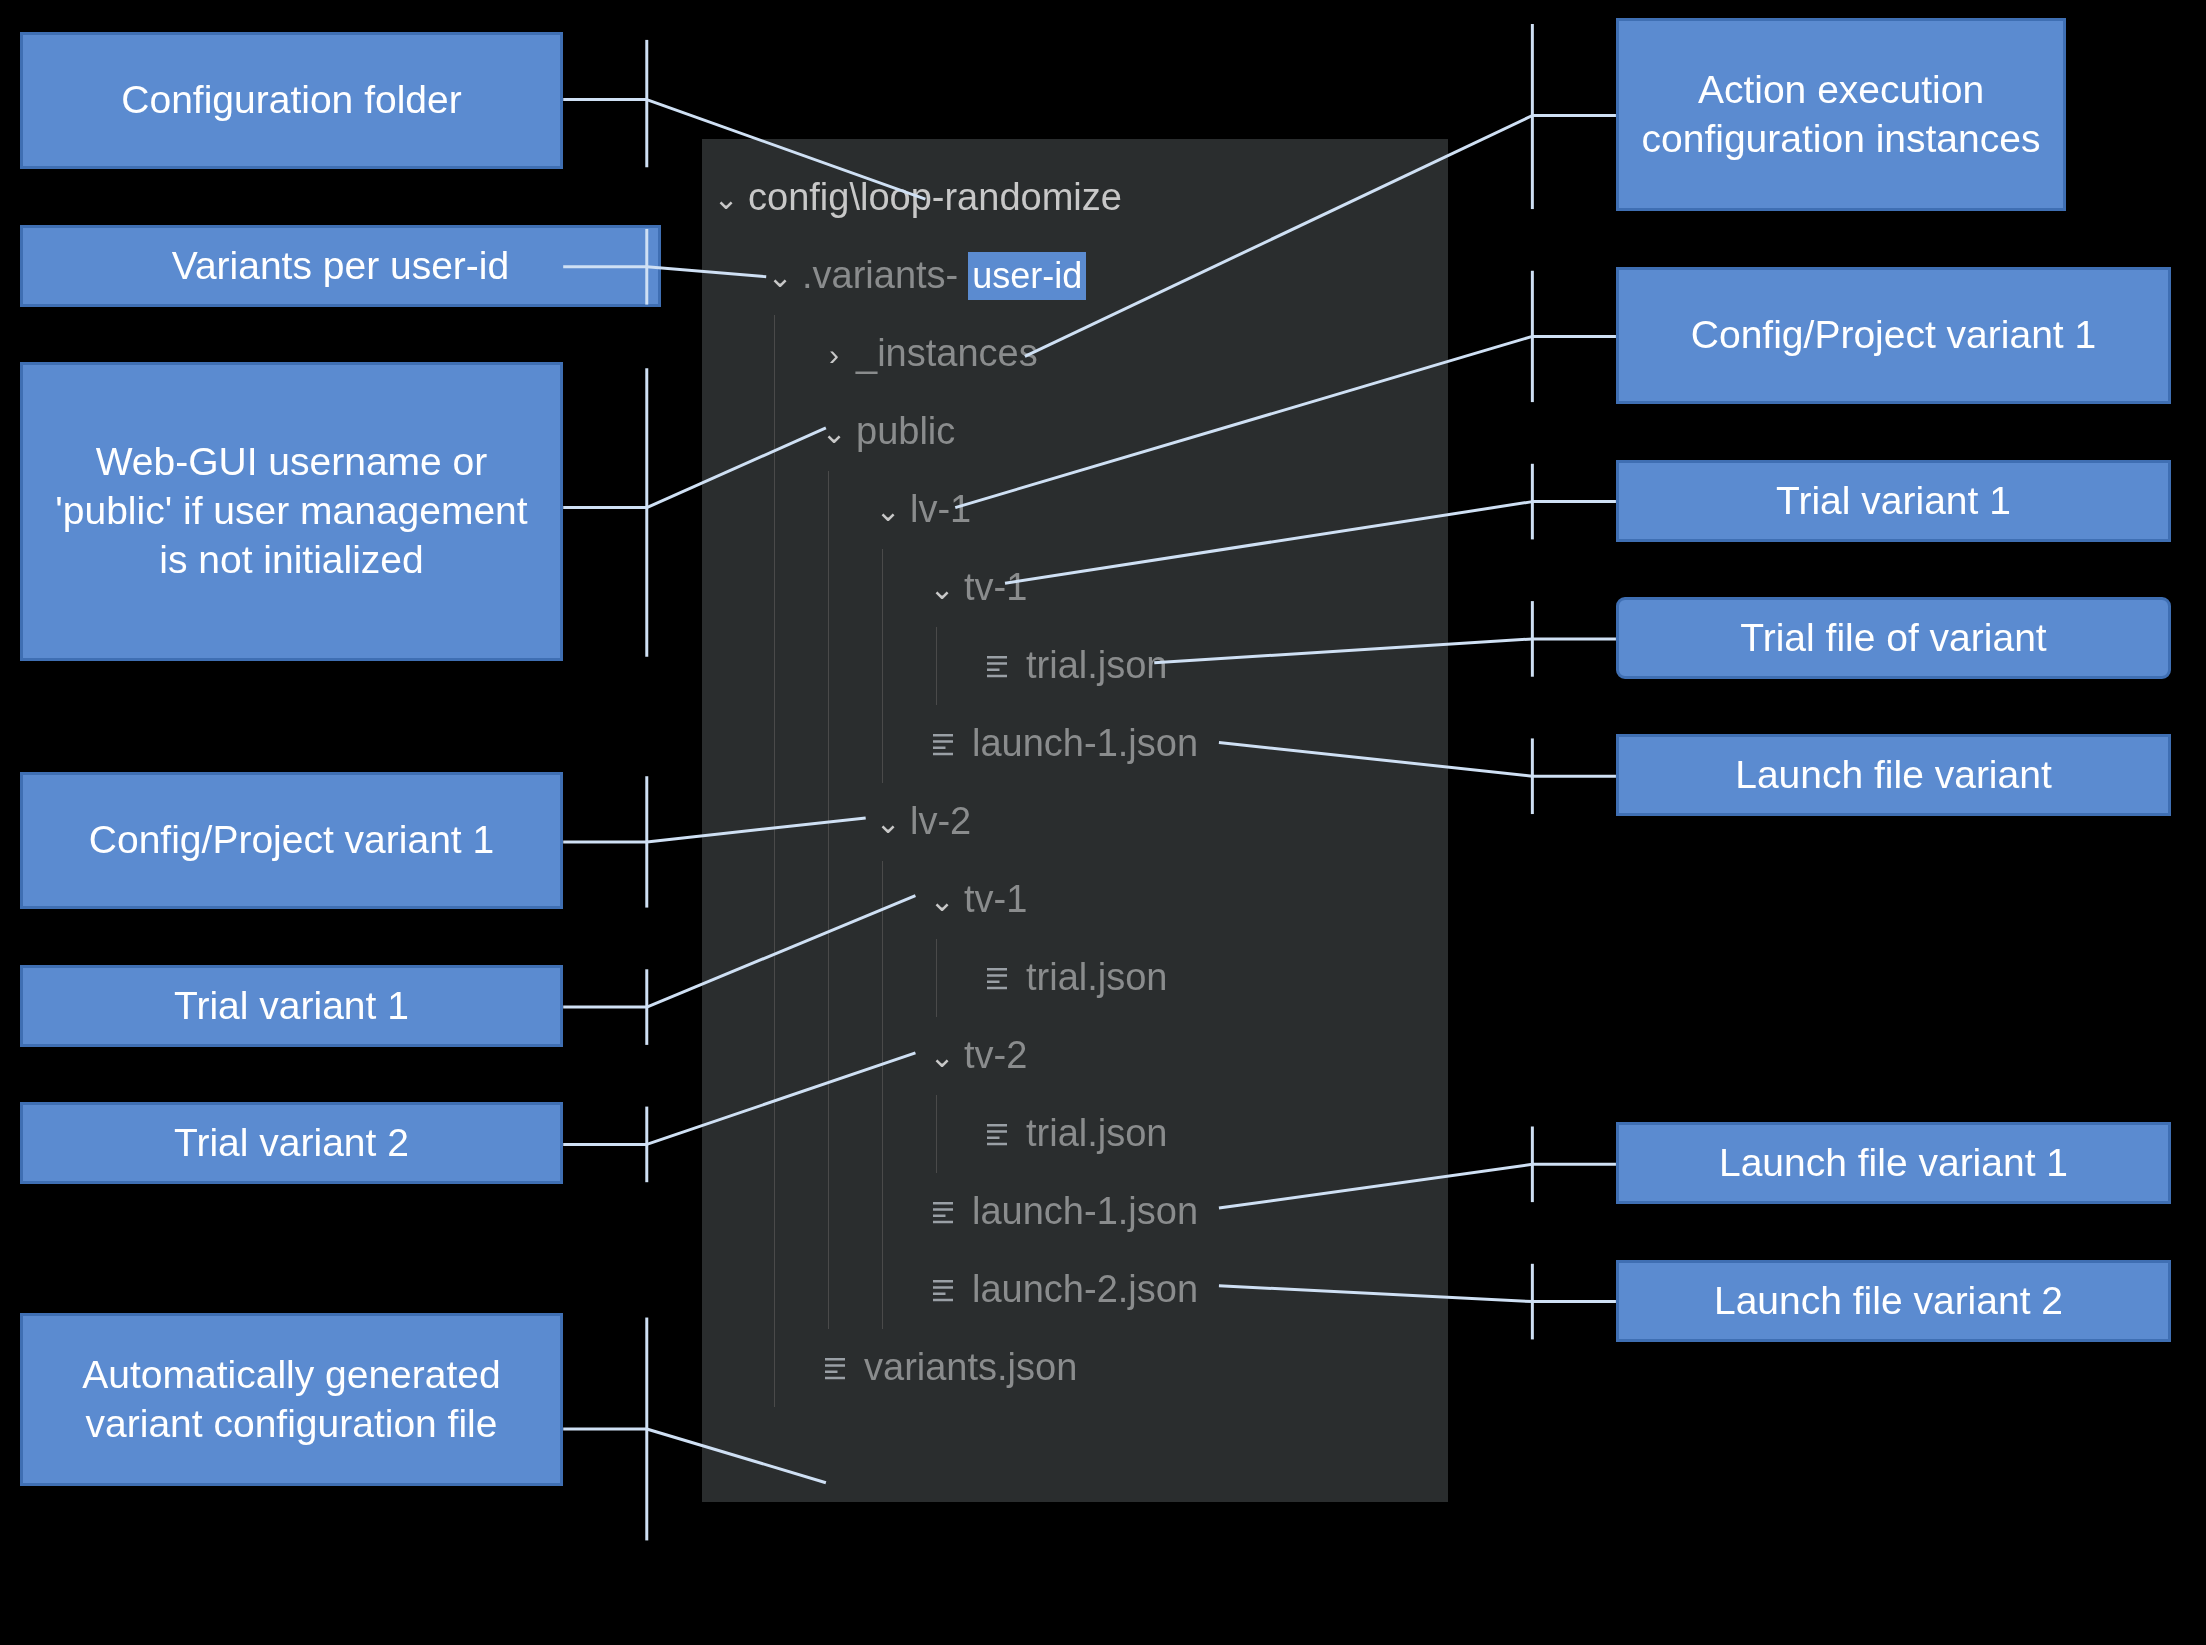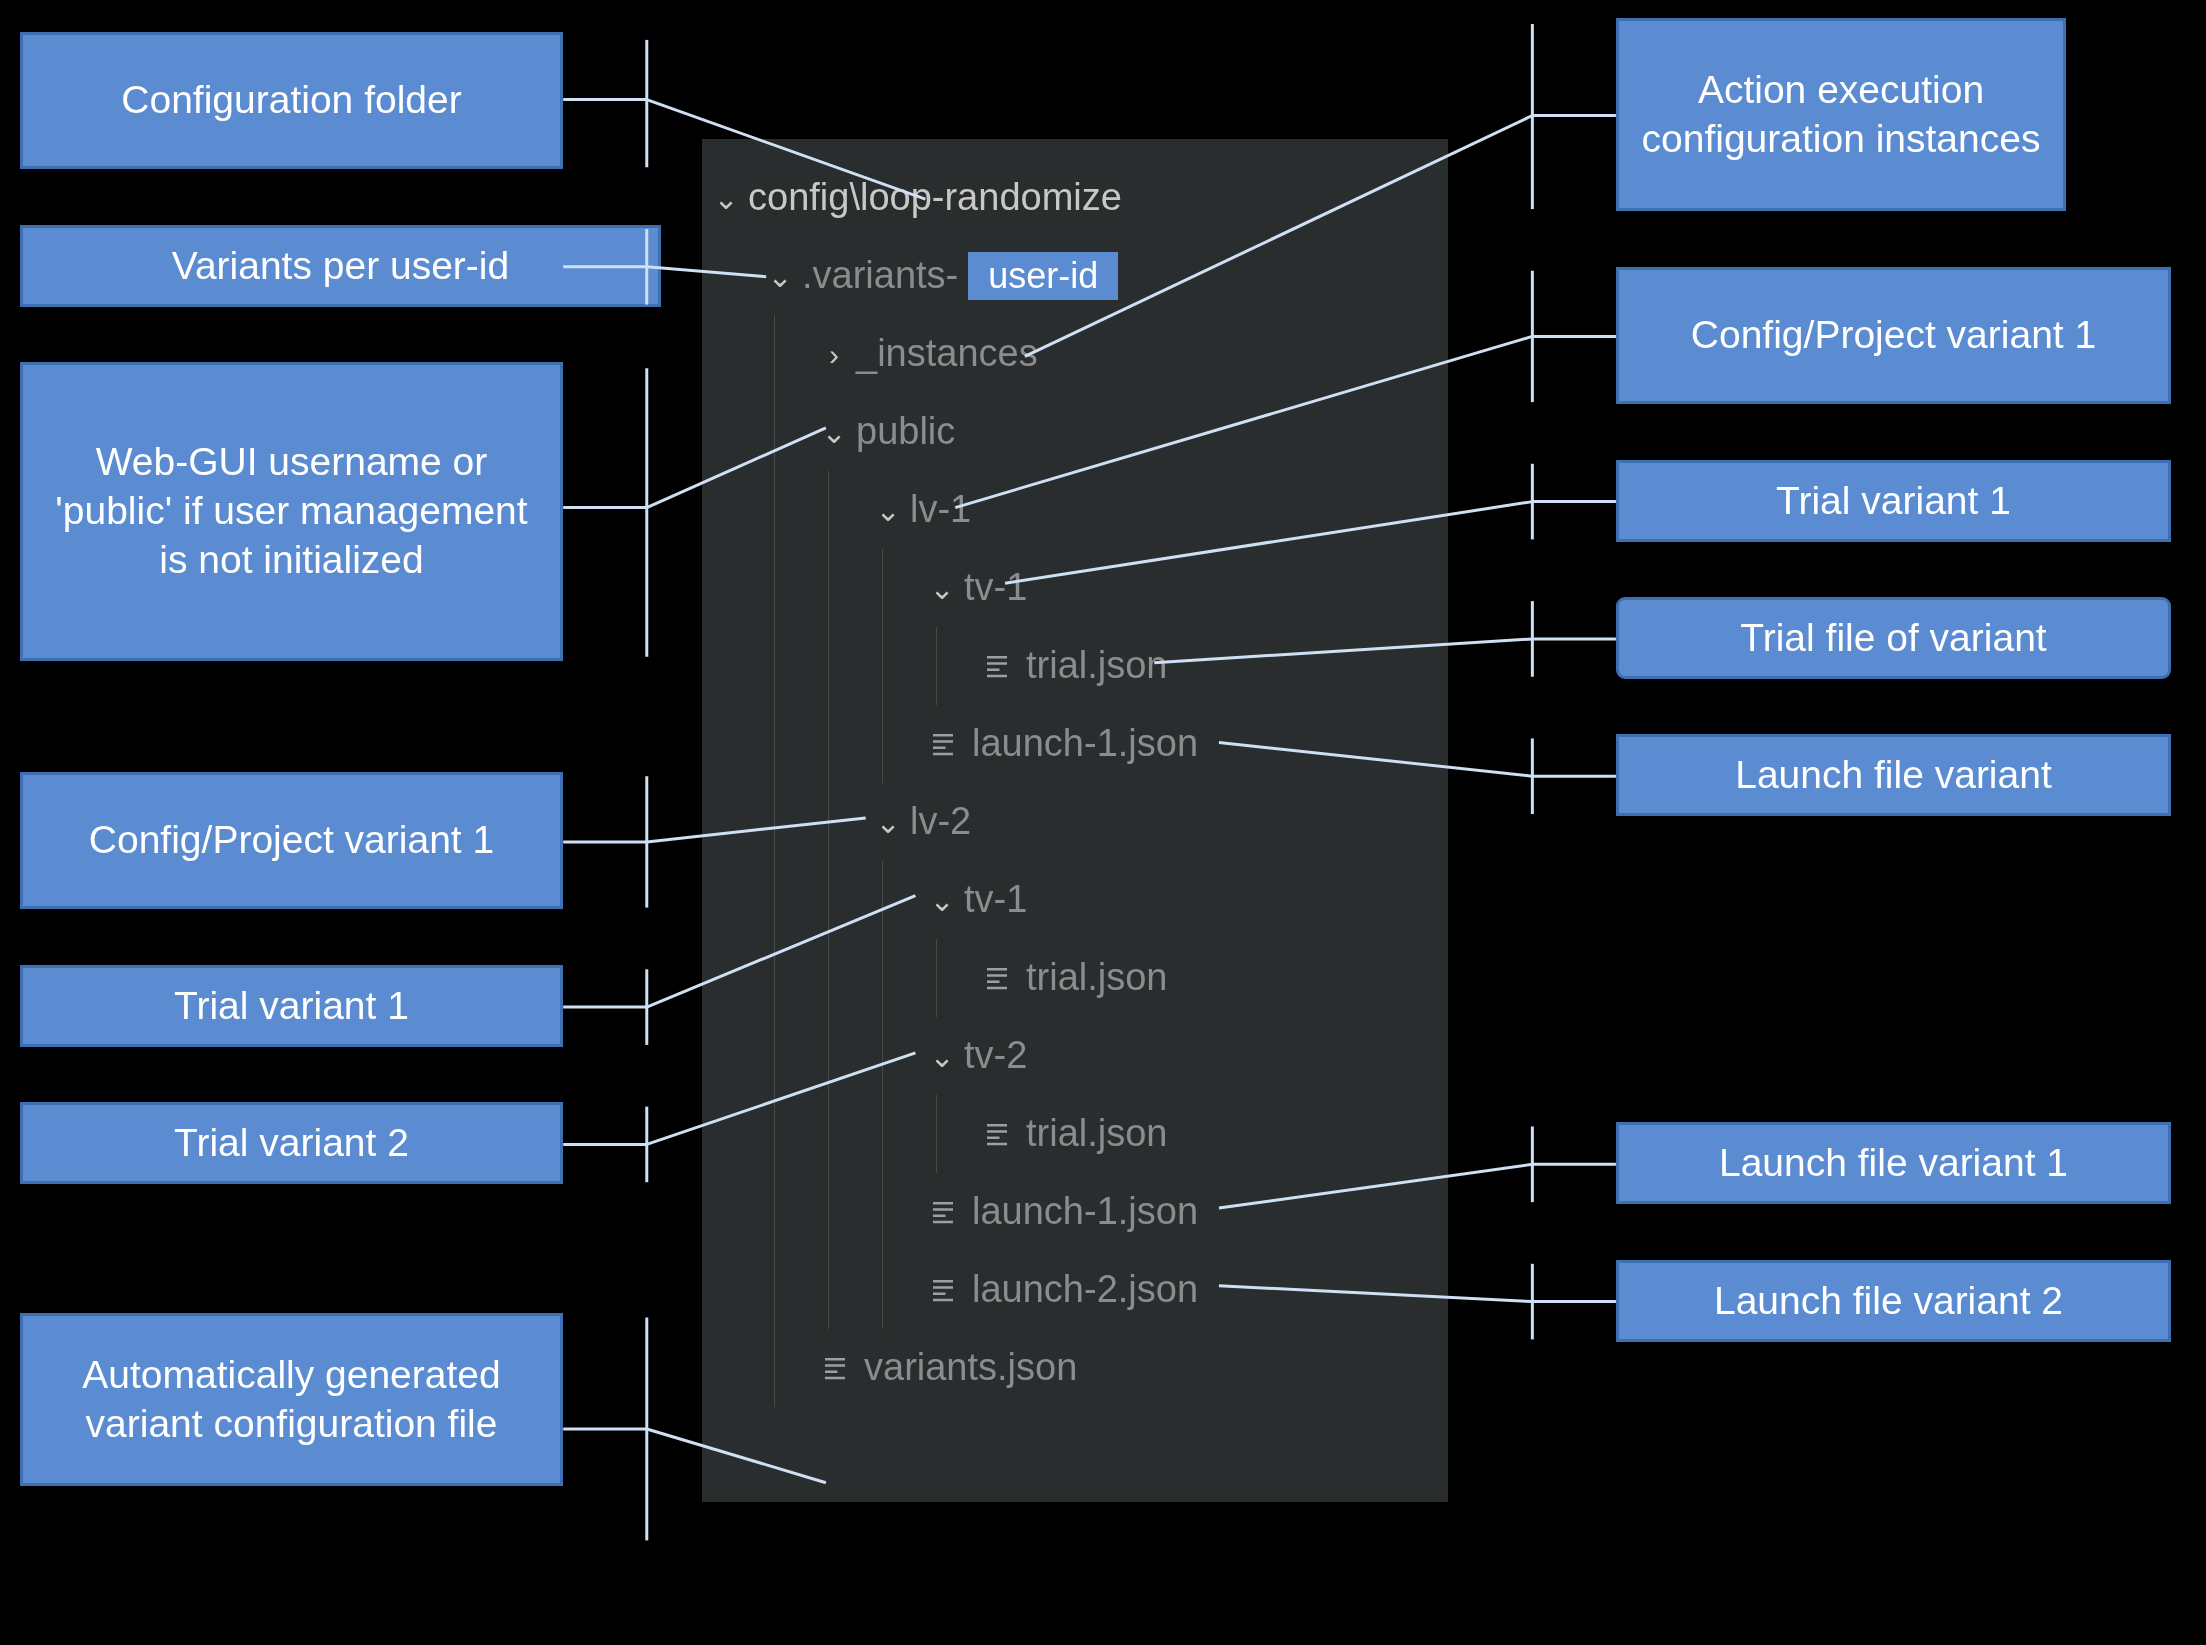--- a/index.html
+++ b/index.html
@@ -25,21 +25,21 @@
   }
   .indent { display:inline-block; width: 44px; height: 78px;
             border-left: 1px solid #4a4a4a; margin-left: 10px; }
   .indent.first { border-left: none; }
   .chev { display:inline-flex; width: 32px; justify-content:center; align-items:center;
           font-size: 30px; color:#c8c8c8; margin-right: 6px; }
   .name { color:#c8c8c8; }
   .name.dim { color:#8a8c8d; }
   .badge {
     display:inline-block; background:#5b8bd0; color:#fff;
-    padding: 4px 20px; margin-left: 10px; font-size: 36px;
+    padding: 4px 4px; margin-left: 10px; font-size: 36px;
   }
   .ficon { display:inline-flex; width:34px; height:34px; margin-right:12px;
            align-items:center; justify-content:center; }
   .ficon svg { width:30px; height:30px; }
 
   
   .ann {
     position:absolute;
     background:#5b8bd0;
     border:3px solid #3f6fb3;

